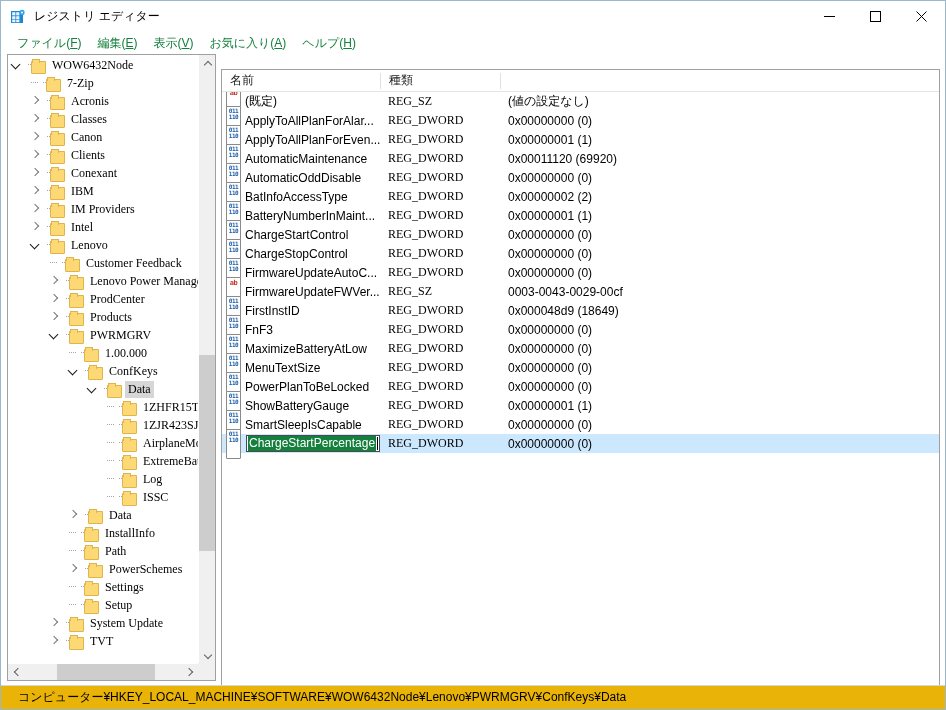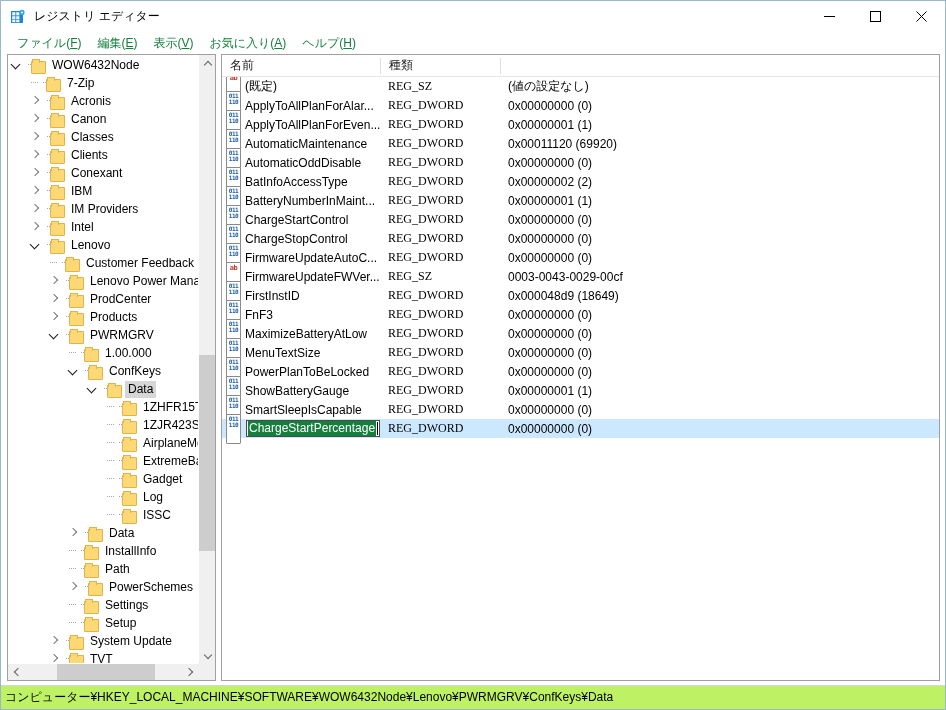--- a/index.html
+++ b/index.html
@@ -77,20 +77,21 @@
     overflow: hidden;
   }
   #tree-inner { position: relative; padding-top: 1px; }
   .tnode {
     position: relative;
     height: 18px;
     display: flex; align-items: center;
     white-space: nowrap;
     font-size: 12px; color: #000000;
     cursor: default;
+    font-family: Liberation Serif, serif;
   }
   .tlabel {
     padding: 0 3px;
     line-height: 17px;
   }
   .tnode.sel .tlabel { background: #d6d6d6; }
   .folder {
     width: 15px; height: 13px;
     flex: none; margin-right: 3px;
     position: relative;
@@ -168,21 +169,21 @@
   .a-down { transform: rotate(45deg); margin-bottom: 2px; }
   .a-left { transform: rotate(135deg); margin-left: 2px; }
   .a-right { transform: rotate(-45deg); margin-right: 2px; }
   .sb-thumb {
     position: absolute; background: #cdcdcd; cursor: default;
   }
 
   
   #list-pane {
     position: absolute;
-    left: 220px; top: 53px;
+    left: 220px; top: 68px;
     width: 719px; height: 627px;
     border: 1px solid #a0a0a0;
     background: #ffffff;
     overflow: hidden;
   }
   #list-header {
     position: absolute; top: 0; left: 0;
     width: 717px; height: 22px;
     background: #ffffff;
     border-bottom: 1px solid #e5e5e5;
@@ -273,24 +274,24 @@
     width: 1px; height: 13px;
     background: #000000;
     margin-left: 1px;
   }
 
   
   #statusbar {
     position: absolute;
     left: 0; bottom: 0;
     width: 944px; height: 24px;
-    background: #bef264;
+    background: #eab308;
     border-top: 1px solid #d6d6d6;
     display: flex; align-items: center;
-    padding-left: 4px;
+    padding-left: 17px;
     font-size: 12px; color: #000000;
     white-space: nowrap;
   }
 </style>
 </head>
 <body>
 
 <div id="window">
 
   <div id="titlebar">
@@ -357,28 +358,28 @@
             <div class="chev has"></div>
             <div class="dots" style="width: 7px;"></div>
             <div class="folder"></div>
             <span class="tlabel">Acronis</span>
           </div>
           <div class="tnode">
             <div style="width: 19px; flex: 0 0 auto;"></div>
             <div class="chev has"></div>
             <div class="dots" style="width: 7px;"></div>
             <div class="folder"></div>
+            <span class="tlabel">Classes</span>
+          </div>
+          <div class="tnode">
+            <div style="width: 19px; flex: 0 0 auto;"></div>
+            <div class="chev has"></div>
+            <div class="dots" style="width: 7px;"></div>
+            <div class="folder"></div>
             <span class="tlabel">Canon</span>
-          </div>
-          <div class="tnode">
-            <div style="width: 19px; flex: 0 0 auto;"></div>
-            <div class="chev has"></div>
-            <div class="dots" style="width: 7px;"></div>
-            <div class="folder"></div>
-            <span class="tlabel">Classes</span>
           </div>
           <div class="tnode">
             <div style="width: 19px; flex: 0 0 auto;"></div>
             <div class="chev has"></div>
             <div class="dots" style="width: 7px;"></div>
             <div class="folder"></div>
             <span class="tlabel">Clients</span>
           </div>
           <div class="tnode">
             <div style="width: 19px; flex: 0 0 auto;"></div>
@@ -491,27 +492,20 @@
             <div class="dots" style="width: 7px;"></div>
             <div class="folder"></div>
             <span class="tlabel">AirplaneMode</span>
           </div>
           <div class="tnode">
             <div style="width: 95px; flex: 0 0 auto;"></div>
             <div class="dots"></div>
             <div class="dots" style="width: 7px;"></div>
             <div class="folder"></div>
             <span class="tlabel">ExtremeBattery</span>
-          </div>
-          <div class="tnode">
-            <div style="width: 95px; flex: 0 0 auto;"></div>
-            <div class="dots"></div>
-            <div class="dots" style="width: 7px;"></div>
-            <div class="folder"></div>
-            <span class="tlabel">Gadget</span>
           </div>
           <div class="tnode">
             <div style="width: 95px; flex: 0 0 auto;"></div>
             <div class="dots"></div>
             <div class="dots" style="width: 7px;"></div>
             <div class="folder"></div>
             <span class="tlabel">Log</span>
           </div>
           <div class="tnode">
             <div style="width: 95px; flex: 0 0 auto;"></div>

